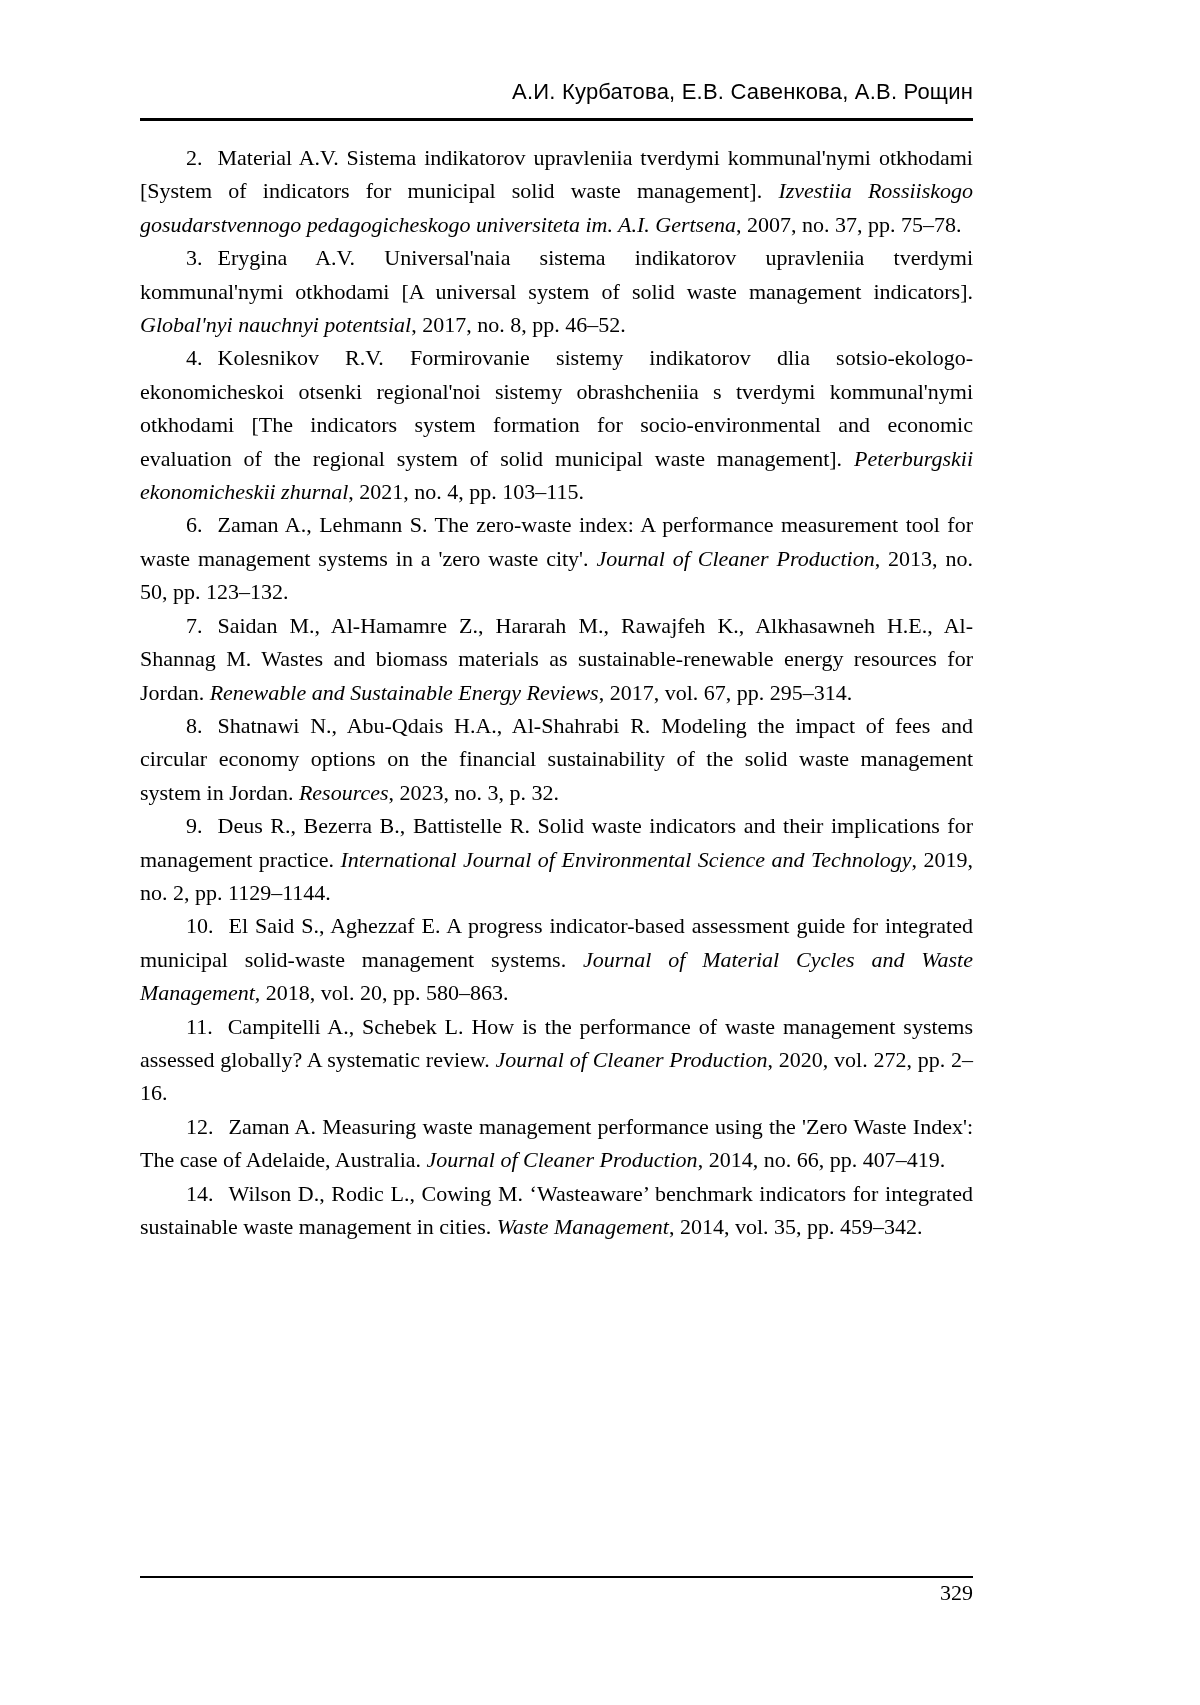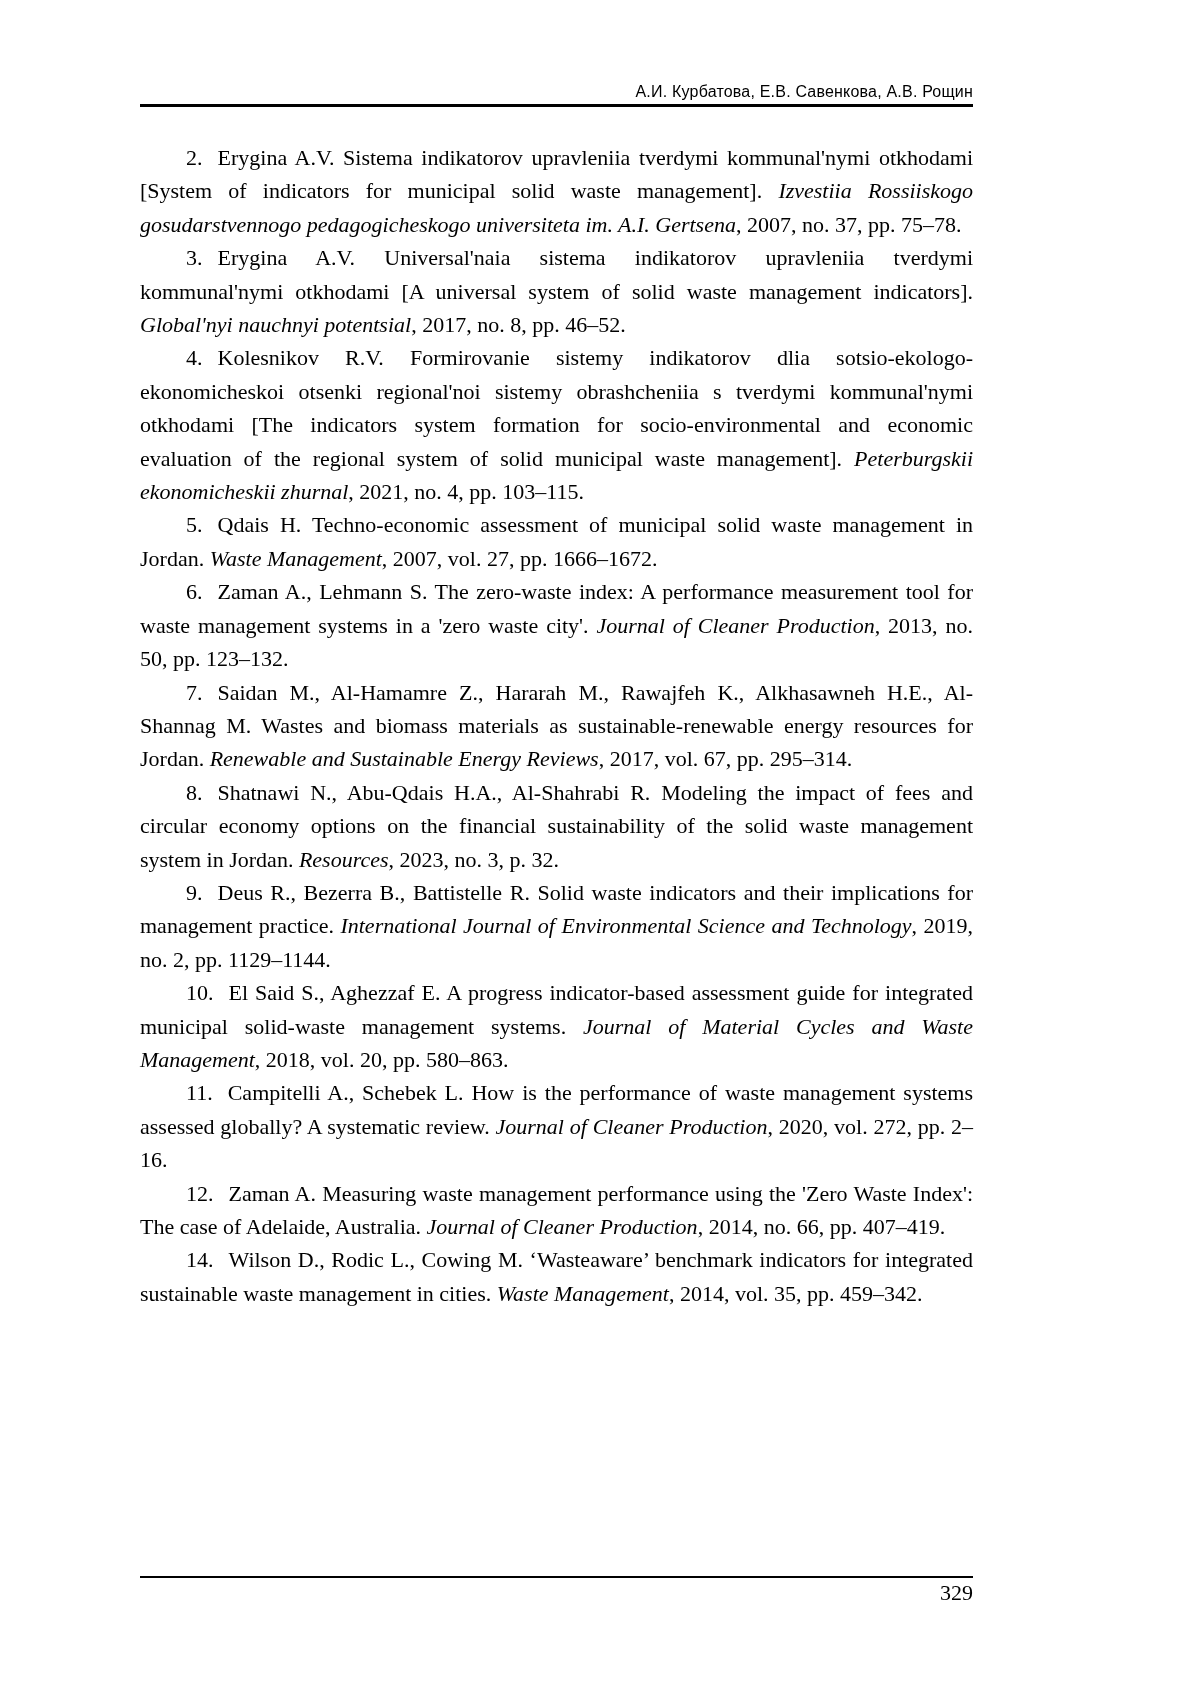--- a/index.html
+++ b/index.html
@@ -20,24 +20,24 @@
     height: 100%;
   }
   .page-header {
     position: absolute;
     top: 80px;
     left: 0;
     width: 100%;
   }
   .authors {
     font-family: "Liberation Sans", sans-serif;
-    font-size: 16px;
+    font-size: 22px;
     line-height: 24px;
     text-align: right;
-    padding-bottom: 0;
+    padding-bottom: 14px;
     letter-spacing: 0.2px;
   }
   .header-rule {
     height: 0;
     border-top: 3px solid #000000;
   }
   .references {
     position: absolute;
     top: 141px;
     left: 0;
@@ -76,24 +76,23 @@
 <body>
 
 <div class="content">
 
   <header class="page-header">
     <div class="authors">А.И. Курбатова, Е.В. Савенкова, А.В. Рощин</div>
     <div class="header-rule"></div>
   </header>
 
   <main class="references" id="references">
-      <p class="ref"><span class="ref-num">2.</span><span>Erygina A.V. Sistema indikatorov upravleniia tverdymi kommunal'nymi otkhodami [System of indicators for municipal solid waste management]. </span><span class="italic">Izvestiia Rossiiskogo gosudarstvennogo pedagogicheskogo universiteta im. A.I. Gertsena</span><span>, 2007, no. 37, pp. 75–78.</span></p>
+      <p class="ref"><span class="ref-num">2.</span><span>Material A.V. Sistema indikatorov upravleniia tverdymi kommunal'nymi otkhodami [System of indicators for municipal solid waste management]. </span><span class="italic">Izvestiia Rossiiskogo gosudarstvennogo pedagogicheskogo universiteta im. A.I. Gertsena</span><span>, 2007, no. 37, pp. 75–78.</span></p>
       <p class="ref"><span class="ref-num">3.</span><span>Erygina A.V. Universal'naia sistema indikatorov upravleniia tverdymi kommunal'nymi otkhodami [A universal system of solid waste management indicators]. </span><span class="italic">Global'nyi nauchnyi potentsial</span><span>, 2017, no. 8, pp. 46–52.</span></p>
       <p class="ref"><span class="ref-num">4.</span><span>Kolesnikov R.V. Formirovanie sistemy indikatorov dlia sotsio-ekologo-ekonomicheskoi otsenki regional'noi sistemy obrashcheniia s tverdymi kommunal'nymi otkhodami [The indicators system formation for socio-environmental and economic evaluation of the regional system of solid municipal waste management]. </span><span class="italic">Peterburgskii ekonomicheskii zhurnal</span><span>, 2021, no. 4, pp. 103–115.</span></p>
-      <p class="ref"><span class="ref-num">5.</span><span>Qdais H. Techno-economic assessment of municipal solid waste management in Jordan. </span><span class="italic">Waste Management</span><span>, 2007, vol. 27, pp. 1666–1672.</span></p>
       <p class="ref"><span class="ref-num">6.</span><span>Zaman A., Lehmann S. The zero-waste index: A performance measurement tool for waste management systems in a 'zero waste city'. </span><span class="italic">Journal of Cleaner Production</span><span>, 2013, no. 50, pp. 123–132.</span></p>
       <p class="ref"><span class="ref-num">7.</span><span>Saidan M., Al-Hamamre Z., Hararah M., Rawajfeh K., Alkhasawneh H.E., Al-Shannag M. Wastes and biomass materials as sustainable-renewable energy resources for Jordan. </span><span class="italic">Renewable and Sustainable Energy Reviews</span><span>, 2017, vol. 67, pp. 295–314.</span></p>
       <p class="ref"><span class="ref-num">8.</span><span>Shatnawi N., Abu-Qdais H.A., Al-Shahrabi R. Modeling the impact of fees and circular economy options on the financial sustainability of the solid waste management system in Jordan. </span><span class="italic">Resources</span><span>, 2023, no. 3, p. 32.</span></p>
       <p class="ref"><span class="ref-num">9.</span><span>Deus R., Bezerra B., Battistelle R. Solid waste indicators and their implications for management practice. </span><span class="italic">International Journal of Environmental Science and Technology</span><span>, 2019, no. 2, pp. 1129–1144.</span></p>
       <p class="ref"><span class="ref-num">10.</span><span>El Said S., Aghezzaf E. A progress indicator-based assessment guide for integrated municipal solid-waste management systems. </span><span class="italic">Journal of Material Cycles and Waste Management</span><span>, 2018, vol. 20, pp. 580–863.</span></p>
       <p class="ref"><span class="ref-num">11.</span><span>Campitelli A., Schebek L. How is the performance of waste management systems assessed globally? A systematic review. </span><span class="italic">Journal of Cleaner Production</span><span>, 2020, vol. 272, pp. 2–16.</span></p>
       <p class="ref"><span class="ref-num">12.</span><span>Zaman A. Measuring waste management performance using the 'Zero Waste Index': The case of Adelaide, Australia. </span><span class="italic">Journal of Cleaner Production</span><span>, 2014, no. 66, pp. 407–419.</span></p>
       <p class="ref"><span class="ref-num">14.</span><span>Wilson D., Rodic L., Cowing M. ‘Wasteaware’ benchmark indicators for integrated sustainable waste management in cities. </span><span class="italic">Waste Management</span><span>, 2014, vol. 35, pp. 459–342.</span></p>
     </main>
 

